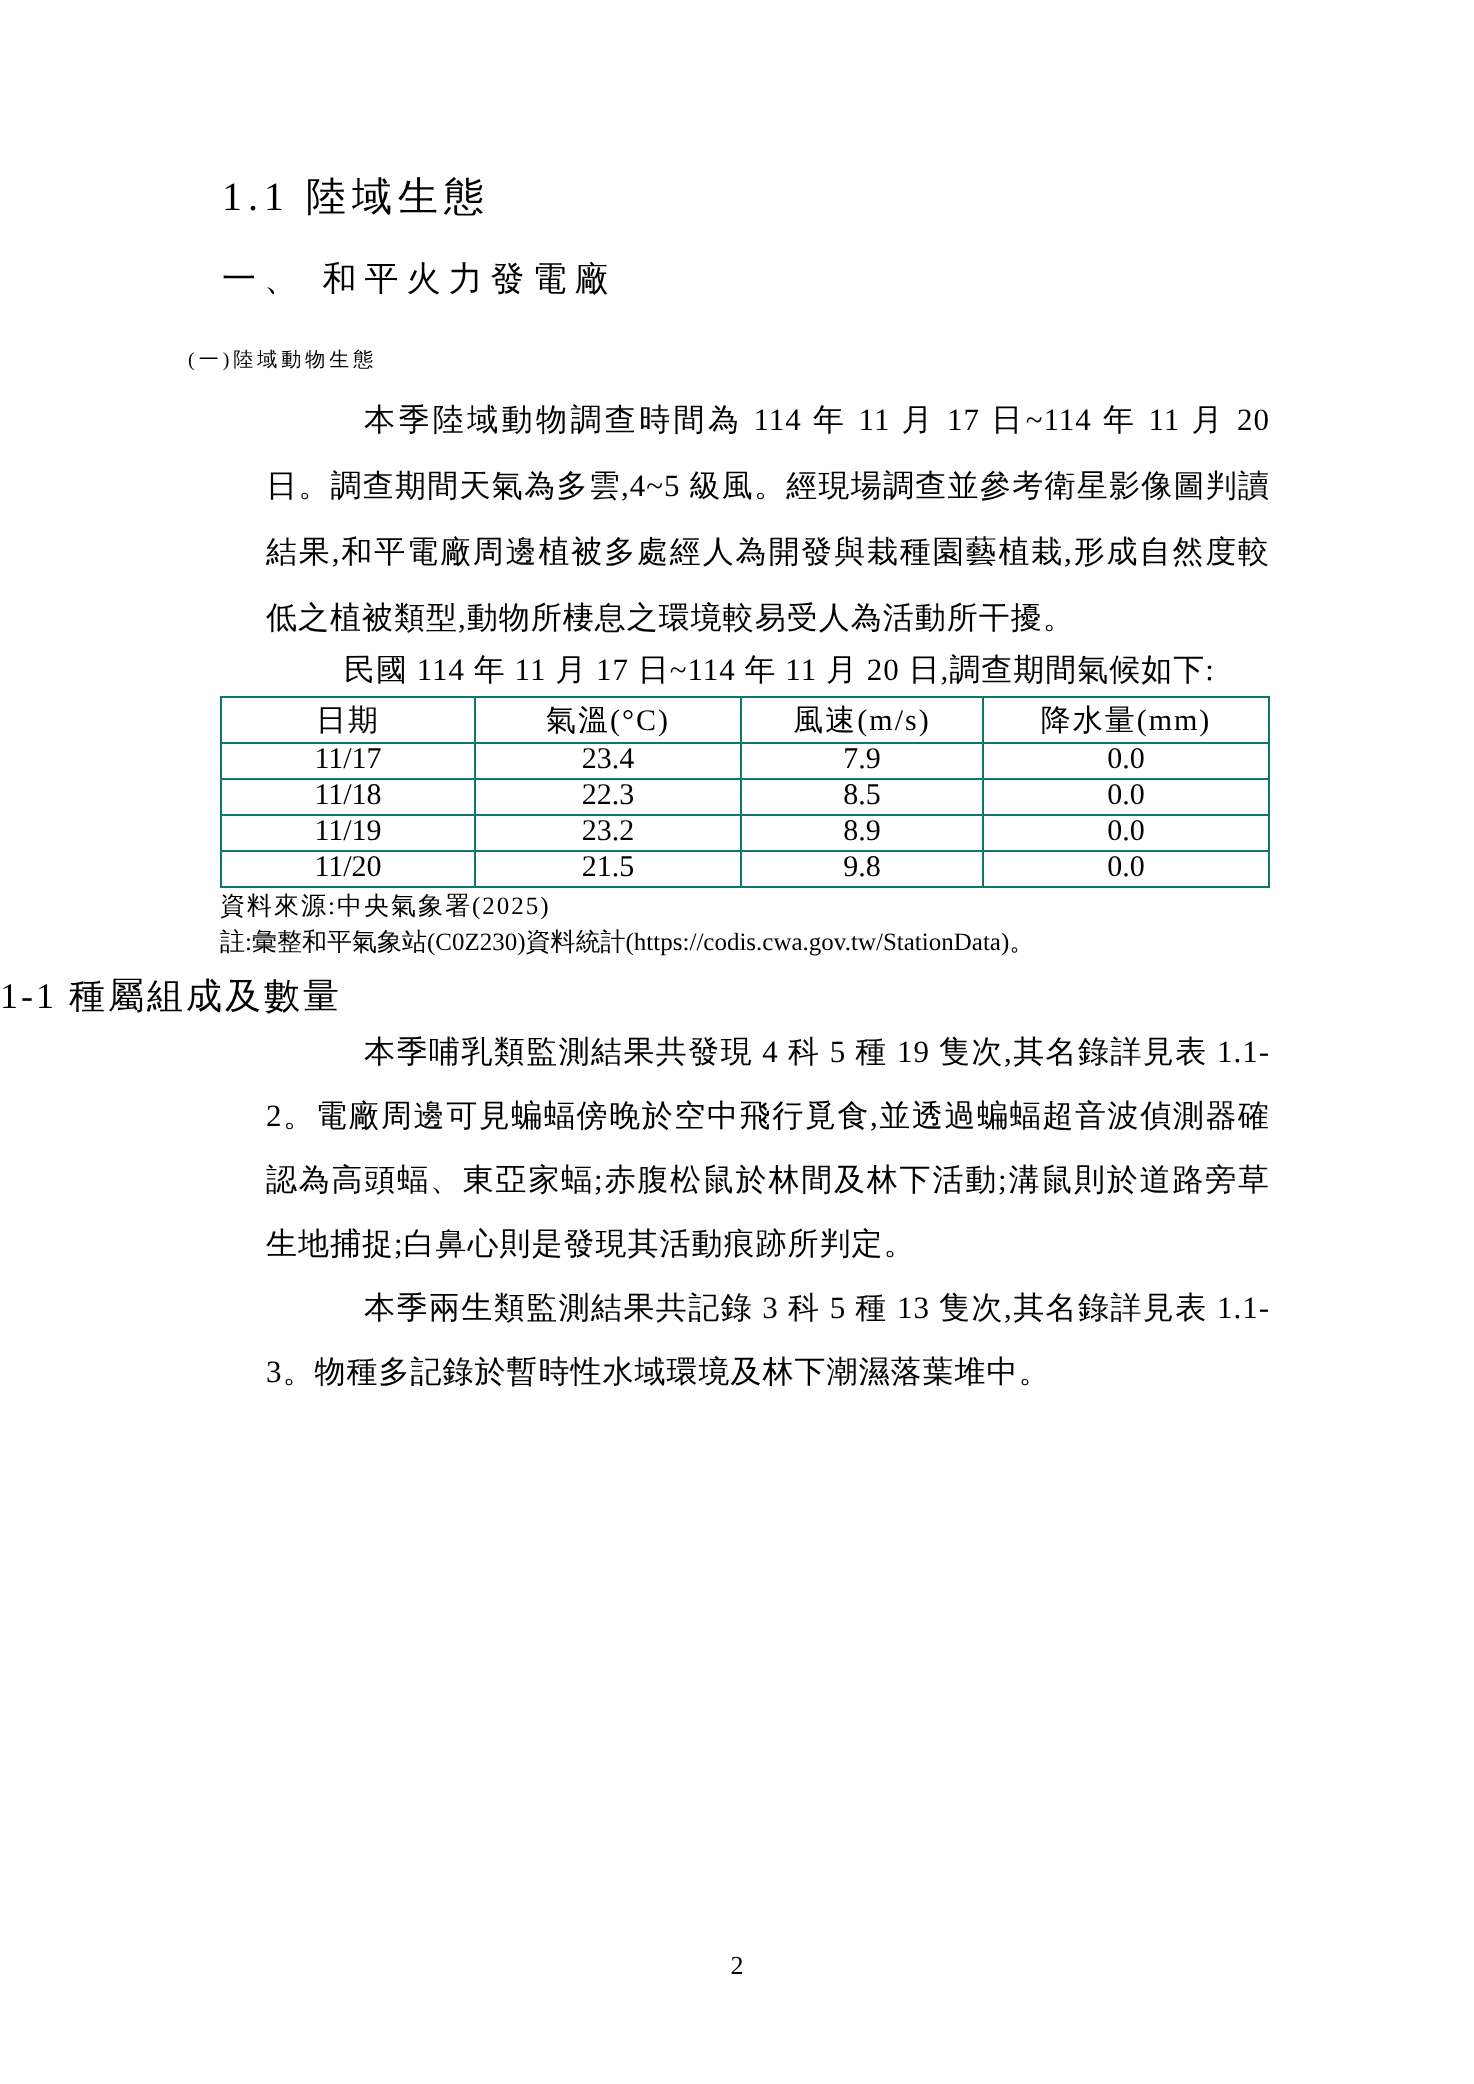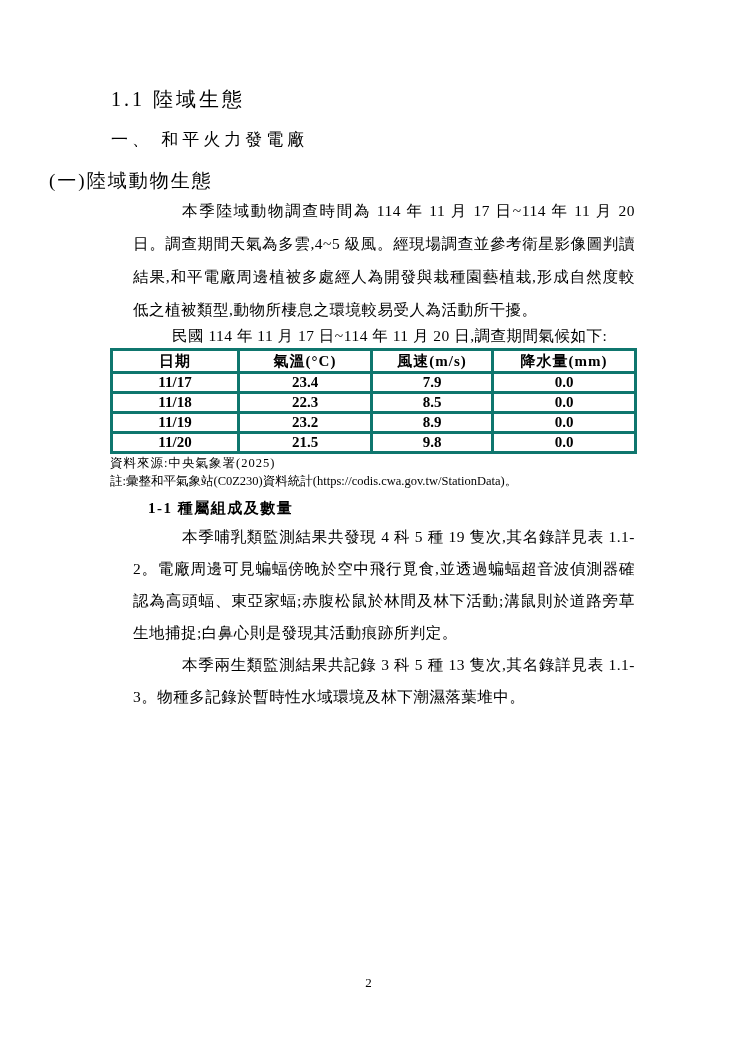--- a/index.html
+++ b/index.html
@@ -25,22 +25,22 @@
   }
   .h2 {
     margin-left: 111px;
     font-size: 17px;
     line-height: 24px;
     letter-spacing: 4px;
     font-weight: normal;
     margin-bottom: 18px;
   }
   .h3 {
-    margin-left: 49px;
-    font-size: 19px;
+    margin-left: 94px;
+    font-size: 10px;
     line-height: 22px;
     letter-spacing: 2px;
     font-weight: normal;
     margin-bottom: 2px;
   }
   .para {
     margin-left: 133px;
     width: 502px;
     font-size: 15.5px;
     line-height: 33px;
@@ -60,24 +60,24 @@
     white-space: nowrap;
   }
   table.weather {
     margin-left: 110px;
     width: 524px;
     border-collapse: collapse;
     table-layout: fixed;
     margin-top: 2px;
   }
   table.weather th, table.weather td {
-    border: 3px solid #0f766e;
+    border: 1px solid #0f766e;
     text-align: center;
     vertical-align: middle;
-    font-weight: bold;
+    font-weight: normal;
     font-size: 15px;
     padding: 0;
   }
   table.weather th { height: 23px; letter-spacing: 1px; }
   table.weather td { height: 18px; margin-top: 24px; }
   col.c1 { width: 127px; }
   col.c2 { width: 133px; }
   col.c3 { width: 121px; }
   col.c4 { width: 143px; }
 
@@ -90,25 +90,24 @@
     margin-top: 1px;
   }
   .note-line {
     margin-left: 110px;
     width: 540px;
     font-size: 12.5px;
     line-height: 16px;
     margin-top: 2px;
   }
   .h4 {
-    margin-left: 148px;
-    font-size: 15px;
+    font-size: 18px;
     line-height: 21px;
     letter-spacing: 1.5px;
-    font-weight: bold;
+    font-weight: normal;
     margin-top: 9px;
     margin-bottom: 2px;
   }
   .page-number {
     position: absolute;
     left: 0;
     right: 0;
     top: 975px;
     text-align: center;
     font-size: 13px;

